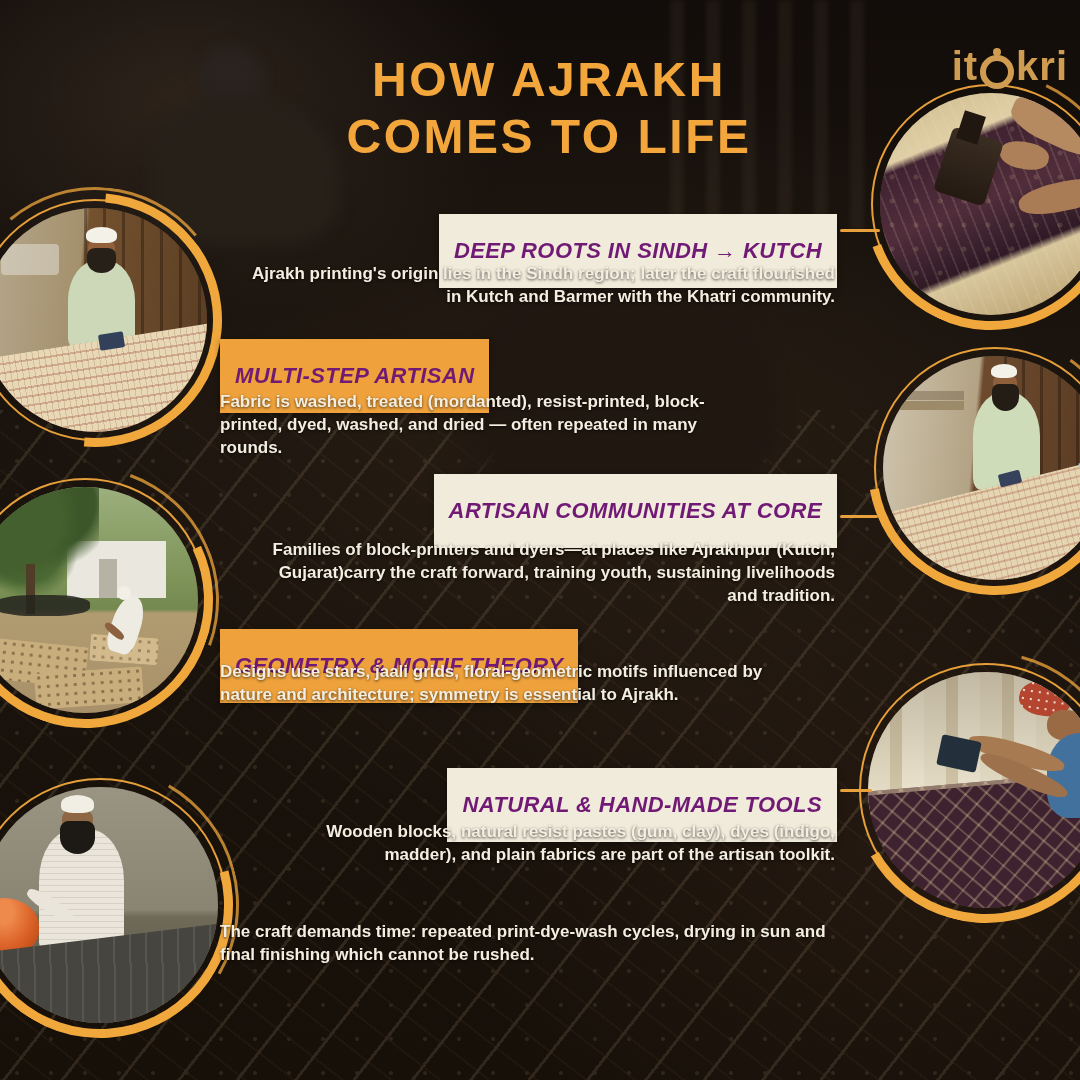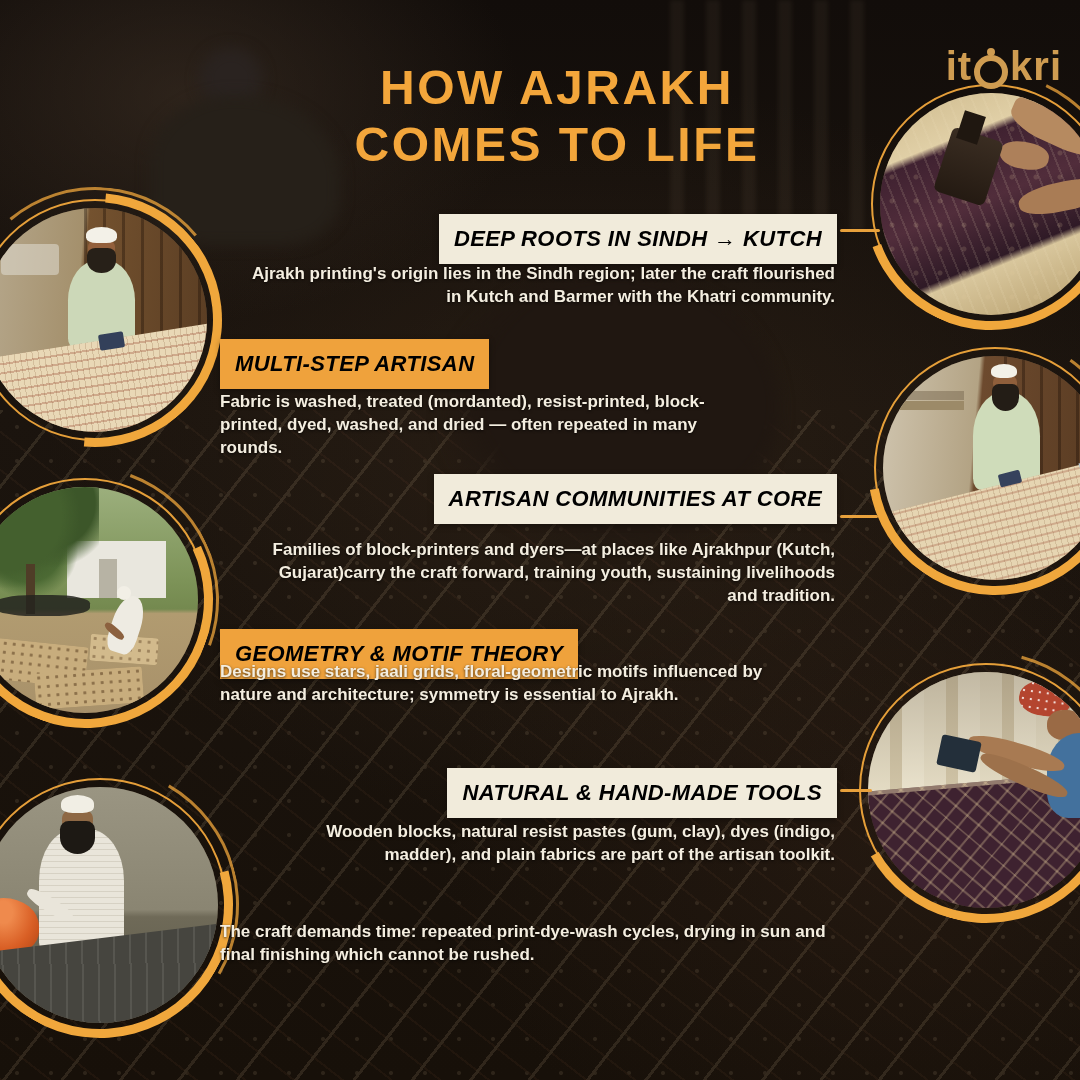--- a/index.html
+++ b/index.html
@@ -26,29 +26,29 @@
   .sil{position:absolute;filter:blur(7px);}
   .sil-head{left:200px;top:48px;width:62px;height:62px;border-radius:50%;background:#2a2320;}
   .sil-torso{left:150px;top:95px;width:190px;height:150px;border-radius:45% 55% 30% 30%;background:#262019;}
   .sil-arm{left:440px;top:270px;width:340px;height:280px;border-radius:50%;
     background:radial-gradient(ellipse at 55% 45%, #201711 0 55%, transparent 75%);}
   .bg-vign{position:absolute;inset:0;z-index:2;pointer-events:none;
     background:radial-gradient(145% 145% at 50% 44%, transparent 52%, rgba(0,0,0,0.55) 100%);}
   
   .title{position:absolute;left:250px;top:42px;width:580px;z-index:6;text-align:center;
     color:#F3A63B;font-weight:700;font-size:48px;line-height:57px;letter-spacing:2.5px;}
-  .brand{position:absolute;top:44px;right:18px;z-index:6;display:flex;align-items:center;
+  .brand{position:absolute;top:44px;right:12px;z-index:6;display:flex;align-items:center;
     color:#CF9C51;font-weight:700;font-size:40px;letter-spacing:1px;}
   .brand .o{width:22px;height:22px;border:6px solid #CF9C51;border-radius:50%;
     position:relative;margin:0 2px;top:5px;display:inline-block;}
   .brand .o::before{content:'';position:absolute;width:8px;height:8px;border-radius:50%;
     background:#CF9C51;top:-13px;left:50%;transform:translateX(-50%);}
   
   .badge{position:absolute;z-index:6;font-style:italic;font-weight:700;font-size:22px;
-    letter-spacing:.4px;color:#000000;padding:12px 15px;white-space:nowrap;
+    letter-spacing:.4px;color:#701a75;padding:24px 15px;white-space:nowrap;
     box-shadow:0 2px 6px rgba(0,0,0,0.35);}
   .badge.cream{background:#F1EBDB;}
   .badge.amber{background:#EFA23C;}
   .badge.r{right:243px;} .badge.l{left:220px;}
   .body-text{position:absolute;z-index:6;margin:0;font-weight:700;font-size:17px;
     line-height:23px;color:#F4EEE0;text-shadow:0 1px 3px rgba(0,0,0,0.7);}
   .body-text.r{right:245px;text-align:right;}
   .body-text.l{left:220px;text-align:left;}
   .connector{position:absolute;z-index:5;height:3px;background:#E8A13C;border-radius:2px;}
   
@@ -71,21 +71,21 @@
 <div class="canvas">
 
   <div class="bg-base"></div>
   <div class="bg-drapes"></div>
   <div class="bg-fabric"></div>
   <div class="sil sil-head"></div>
   <div class="sil sil-torso"></div>
   <div class="sil sil-arm"></div>
   <div class="bg-vign"></div>
 
-  <h1 class="title" style="margin:17px;">
+  <h1 class="title" style="margin:9px;">
     <span>HOW AJRAKH</span><br>
     <span>COMES TO LIFE</span>
   </h1>
 
   <div class="brand">
     <span>it</span>
     <span class="o"></span>
     <span>kri</span>
   </div>
 

